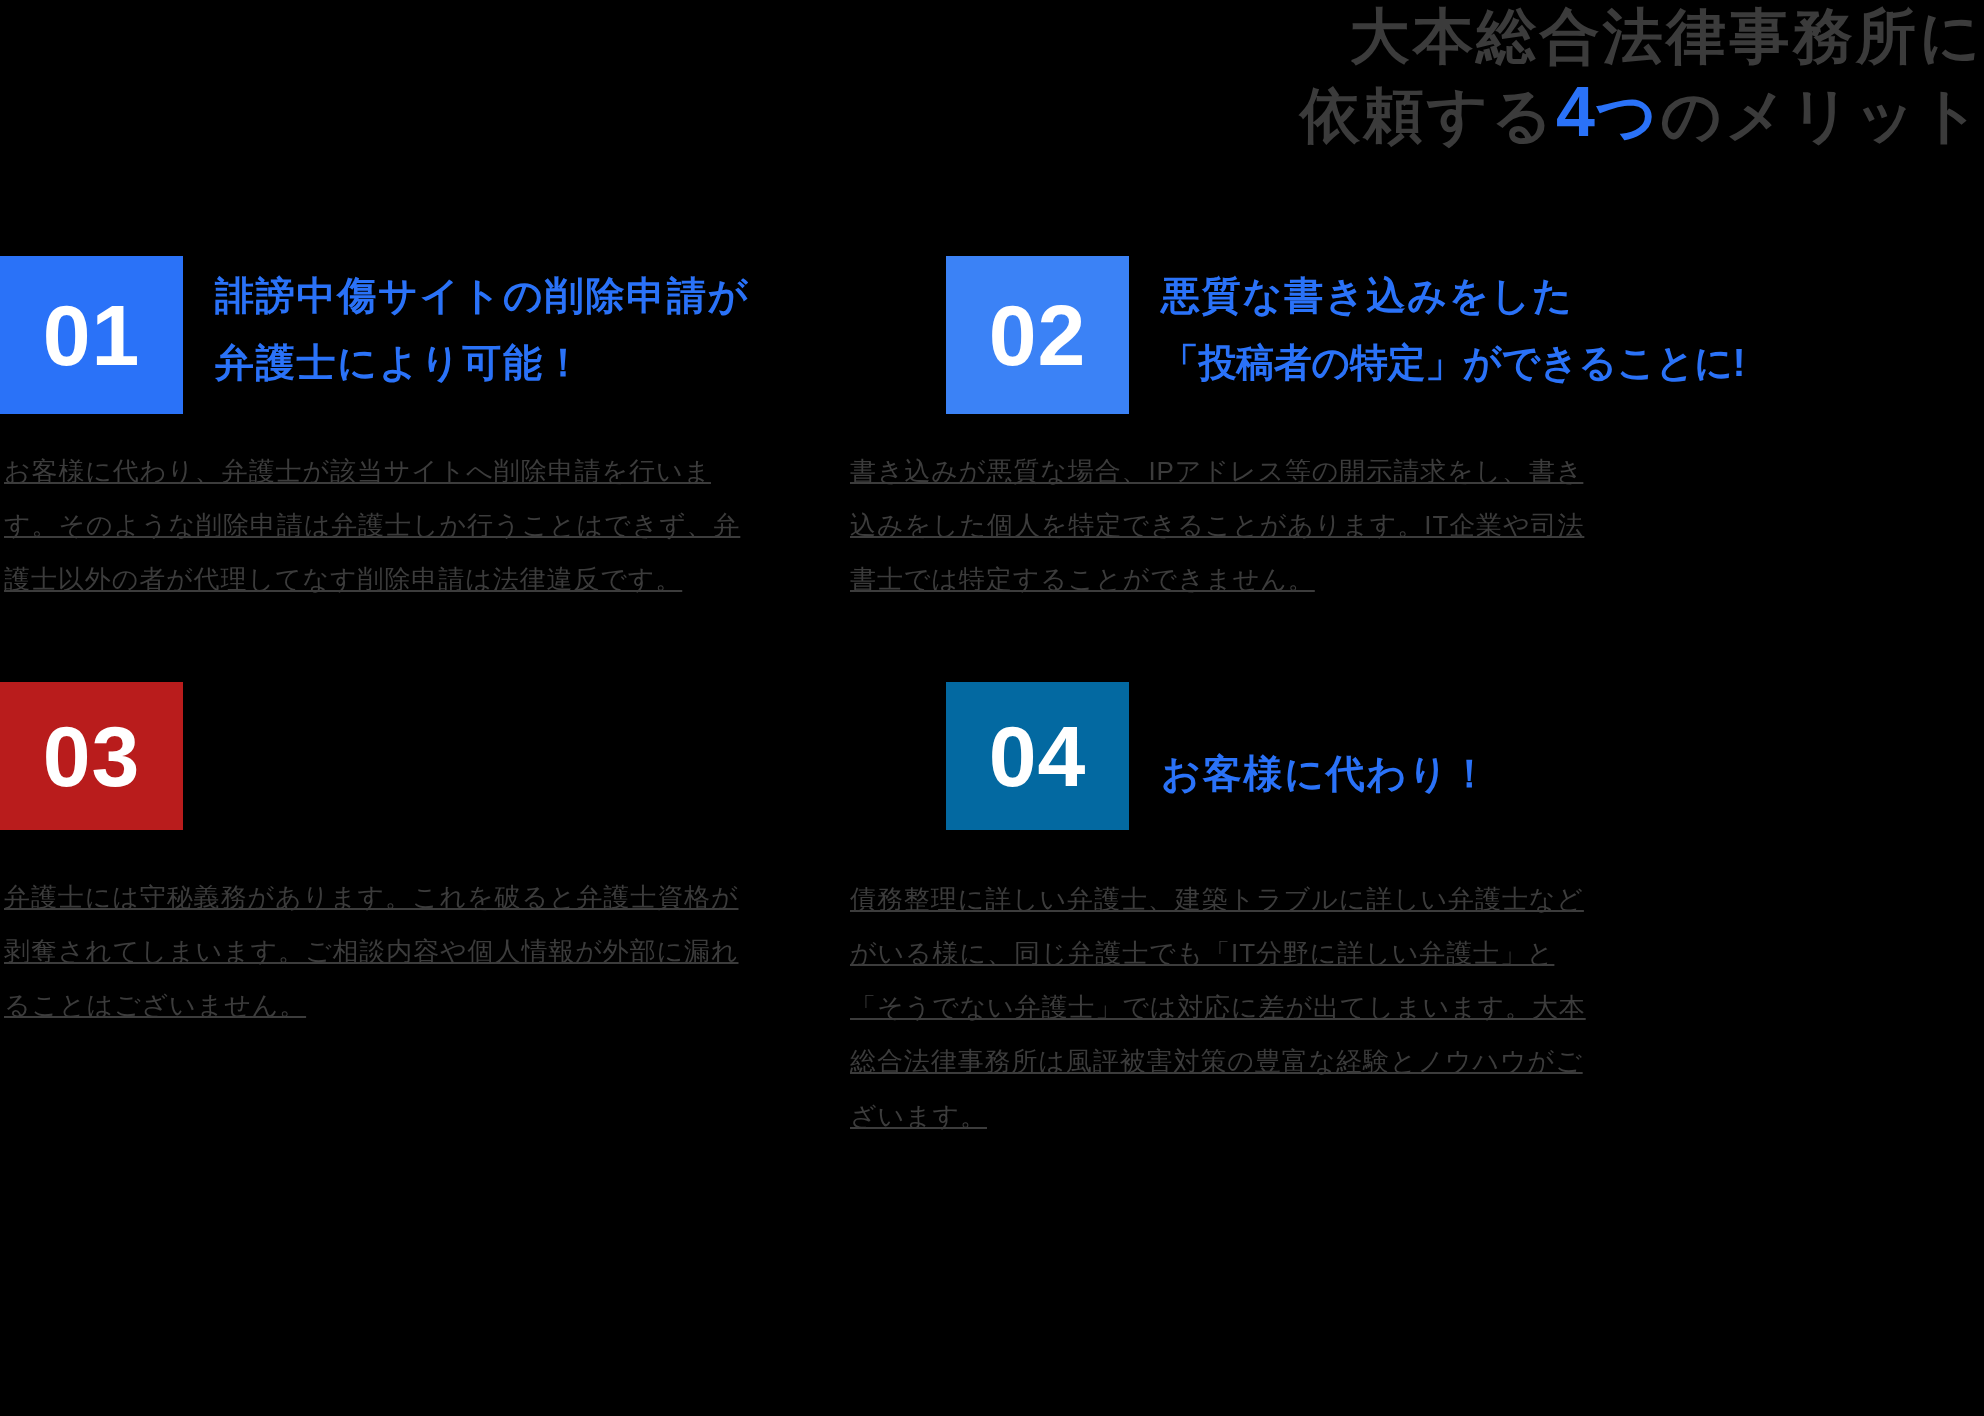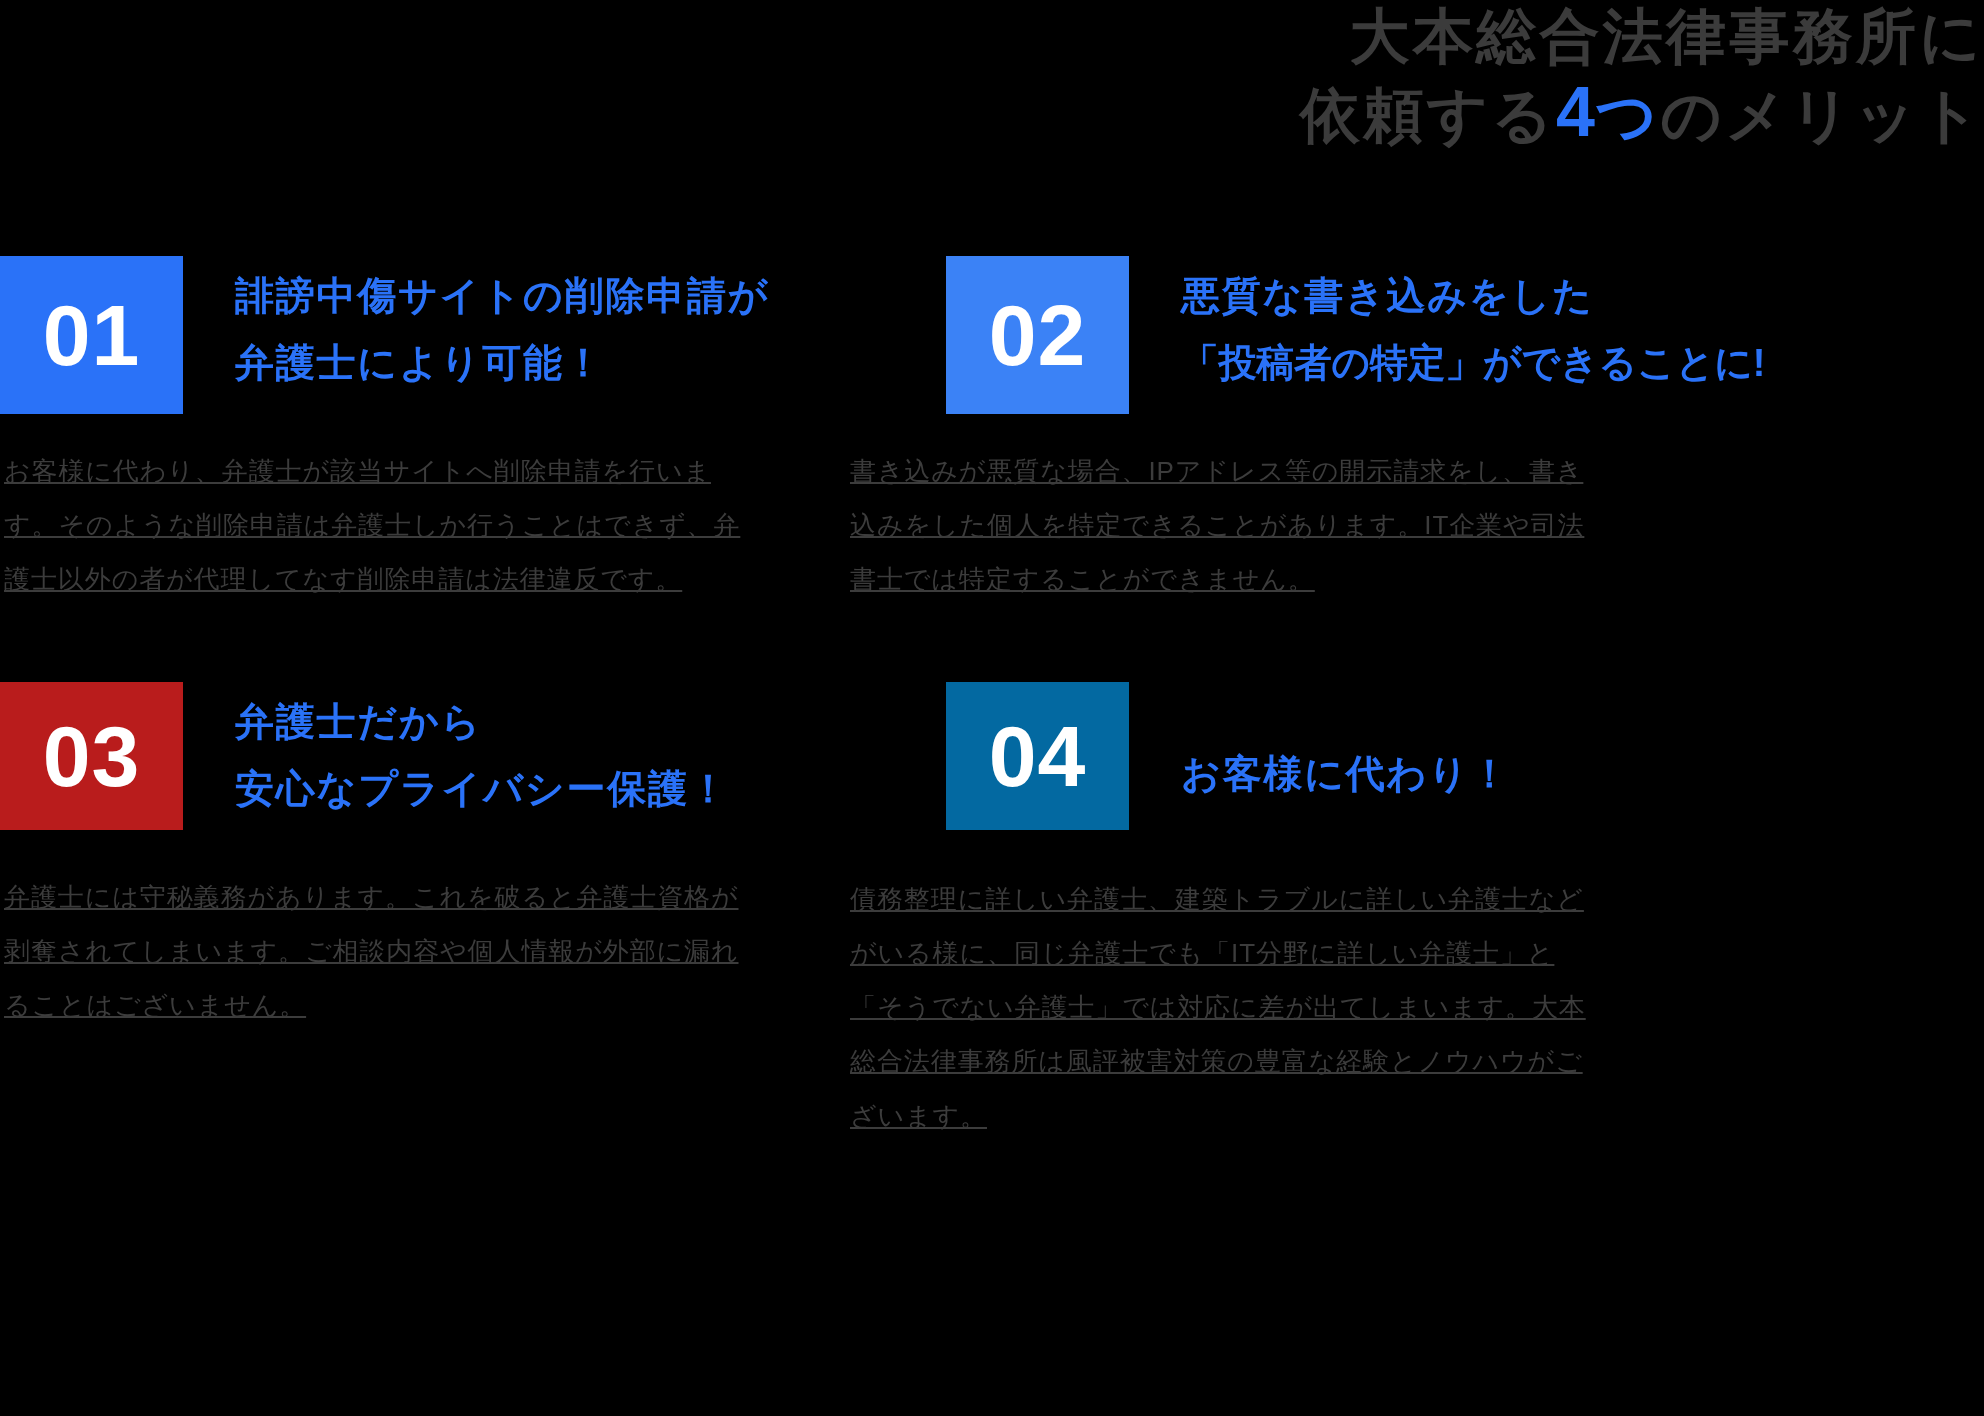--- a/index.html
+++ b/index.html
@@ -79,21 +79,21 @@
   }
   
   .merit-card.tall .merit-badge { height: 148px; }
 
   .merit-title {
     color: #2a72f8;
     font-weight: 700;
     font-size: 39px;
     letter-spacing: 0.045em;
     line-height: 1.72;
-    padding-left: 52px;
+    padding-left: 32px;
     padding-top: 6px;
     white-space: nowrap;
   }
   .merit-title .tline { display: block; }
   .merit-title .tline.condensed {
     letter-spacing: -0.005em;
     transform: scaleX(0.97);
     transform-origin: left center;
   }
   .merit-title .tline.center-one {
@@ -147,24 +147,20 @@
         <span class="tline">悪質な書き込みをした</span>
         <span class="tline condensed">「投稿者の特定」ができることに!</span>
       </h2>
     </div>
     <p class="merit-body" style="color: rgb(60, 60, 60);">書き込みが悪質な場合、IPアドレス等の開示請求をし、書き込みをした個人を特定できることがあります。IT企業や司法書士では特定することができません。</p>
   </section>
 
   <section class="merit-card col-left row-2 tall">
     <div class="merit-head">
       <div class="merit-badge" style="background: #b91c1c; color: rgb(255, 255, 255);">03</div>
-      <h2 class="merit-title" style="color: rgb(42, 114, 248);">
-        <span class="tline">弁護士だから</span>
-        <span class="tline">安心なプライバシー保護！</span>
-      </h2>
     </div>
     <p class="merit-body" style="color: rgb(60, 60, 60);">弁護士には守秘義務があります。これを破ると弁護士資格が剥奪されてしまいます。ご相談内容や個人情報が外部に漏れることはございません。</p>
   </section>
 
   <section class="merit-card col-right row-2 tall">
     <div class="merit-head">
       <div class="merit-badge" style="background: #0369a1; color: rgb(255, 255, 255);">04</div>
       <h2 class="merit-title" style="color: rgb(42, 114, 248);">
         <span class="tline center-one">お客様に代わり！</span>
       </h2>

